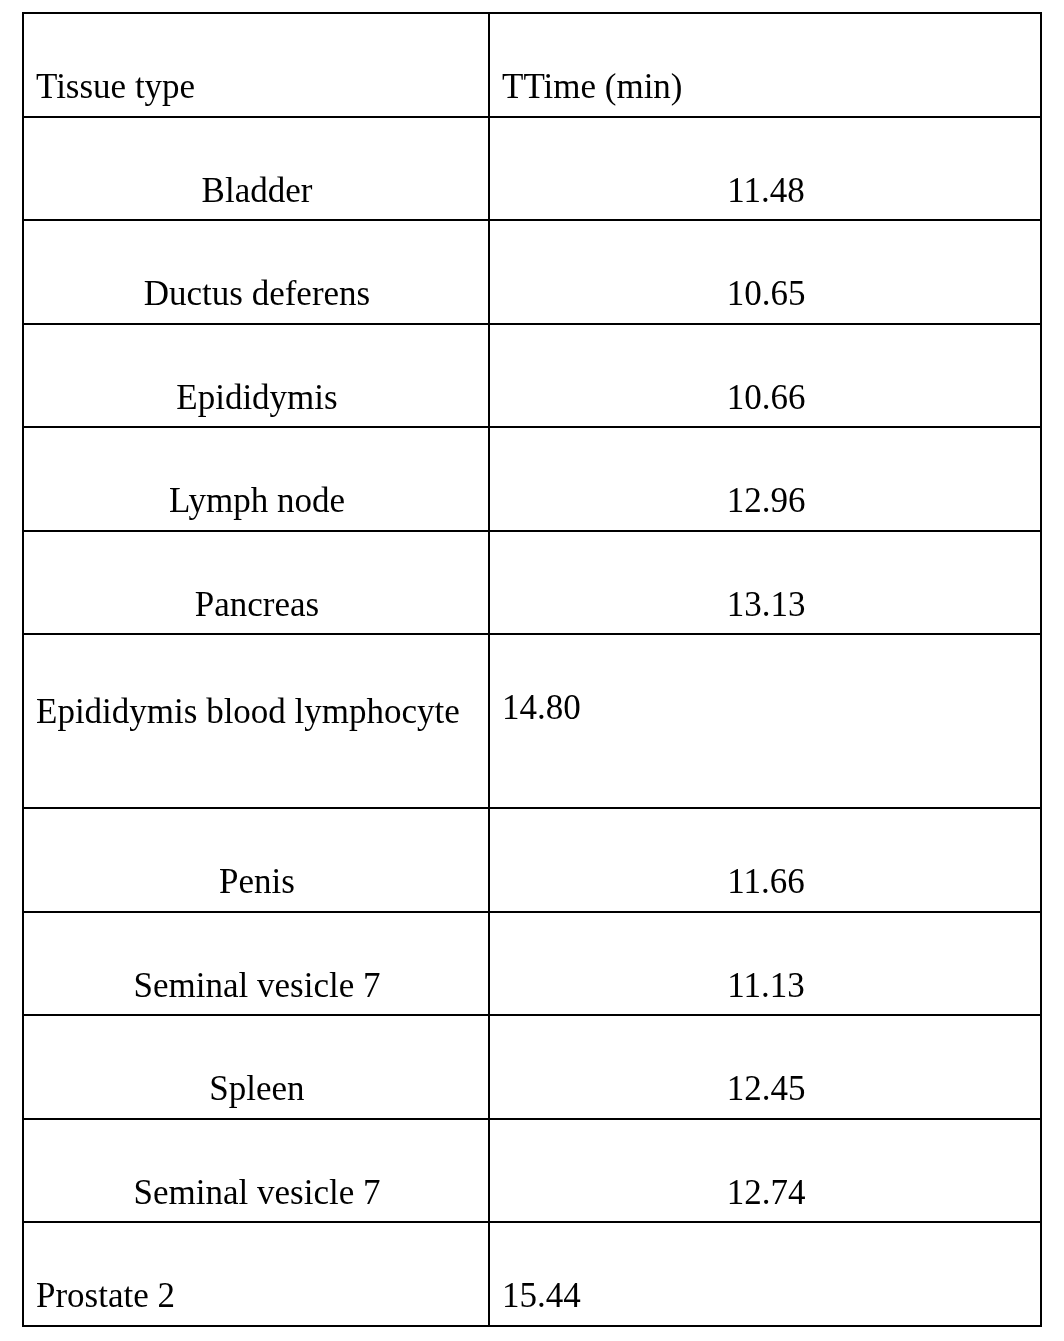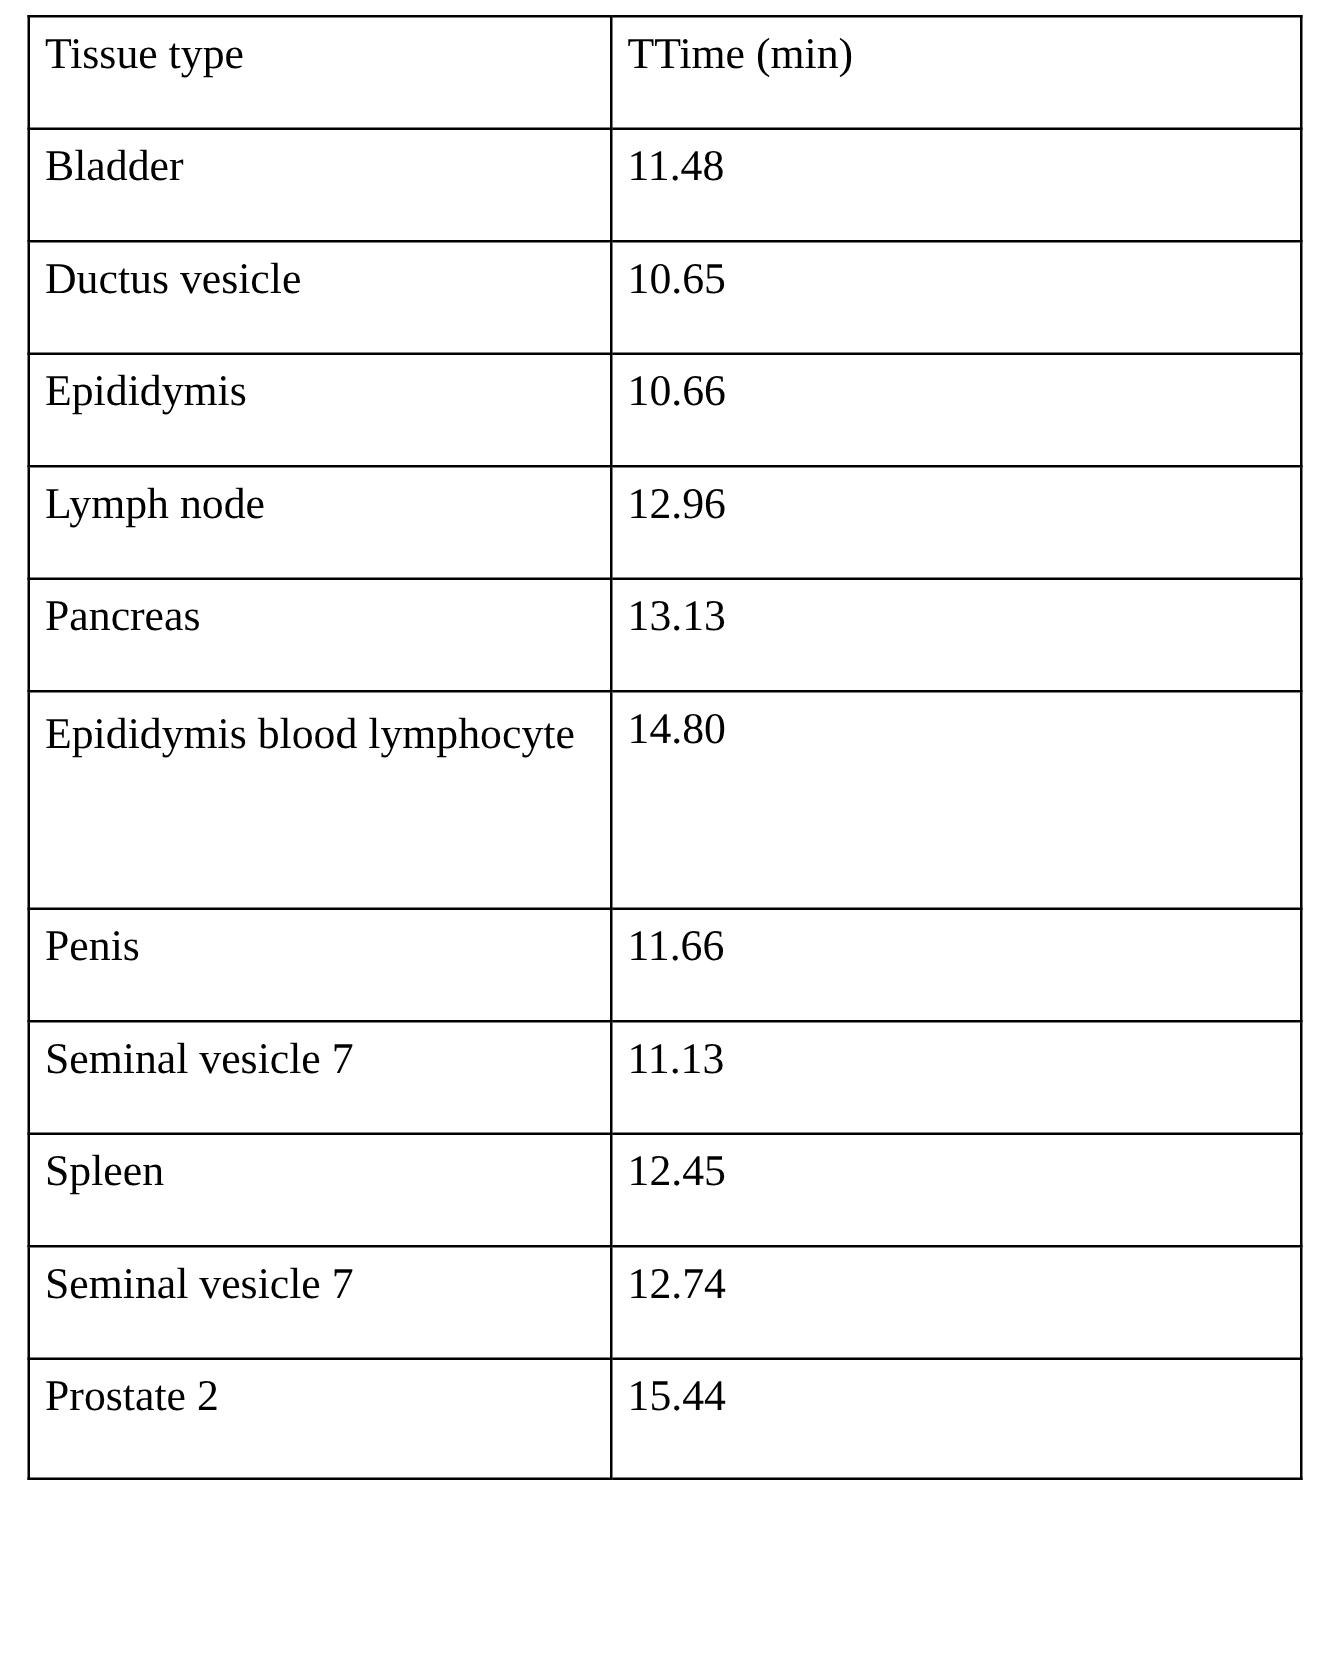--- a/index.html
+++ b/index.html
@@ -31,27 +31,28 @@
     padding: 6px 10px 6px 12px;
     font-size: 35px;
     line-height: 1.30;
     font-family: "Liberation Serif", serif;
     font-weight: normal;
   }
   col.col-tissue { width: 466px; }
   col.col-ttime  { width: 552px; }
 
   
-  tr.row-std td { height: 76px; }
+  tr.row-std td { height: 76px; text-align: center; }
   tr.row-tall td { height: 160px; }
   tr.row-head td { height: 76px; }
   tr.row-last td { height: 82px; }
 
   .cell-text {
     display: block;
+    margin-top: 44px;
   }
   .cell-text.two-line {
     line-height: 1.55;
   }
 </style>
 </head>
 <body>
 
 <div class="page">
   <table class="data-table">
@@ -73,21 +74,21 @@
         <td>
             <span class="cell-text">Bladder</span>
           </td>
         <td>
             <span class="cell-text">11.48</span>
           </td>
       </tr>
 
       <tr class="row-std">
         <td>
-            <span class="cell-text">Ductus vesicle</span>
+            <span class="cell-text">Ductus deferens</span>
           </td>
         <td>
             <span class="cell-text">10.65</span>
           </td>
       </tr>
 
       <tr class="row-std">
         <td>
             <span class="cell-text">Epididymis</span>
           </td>

